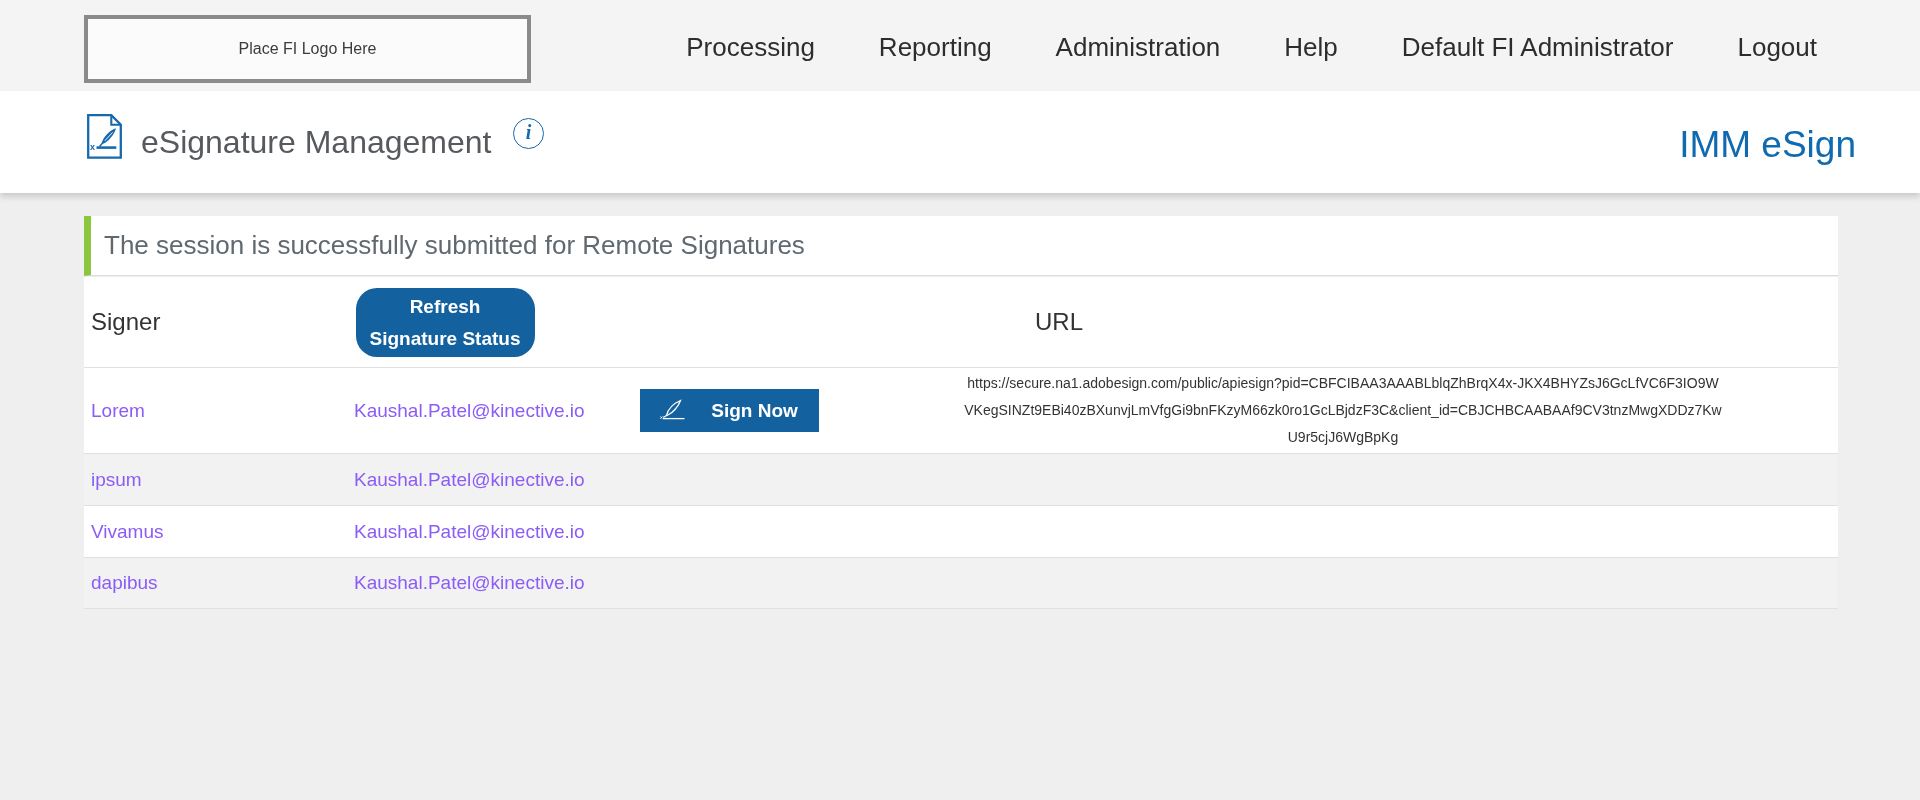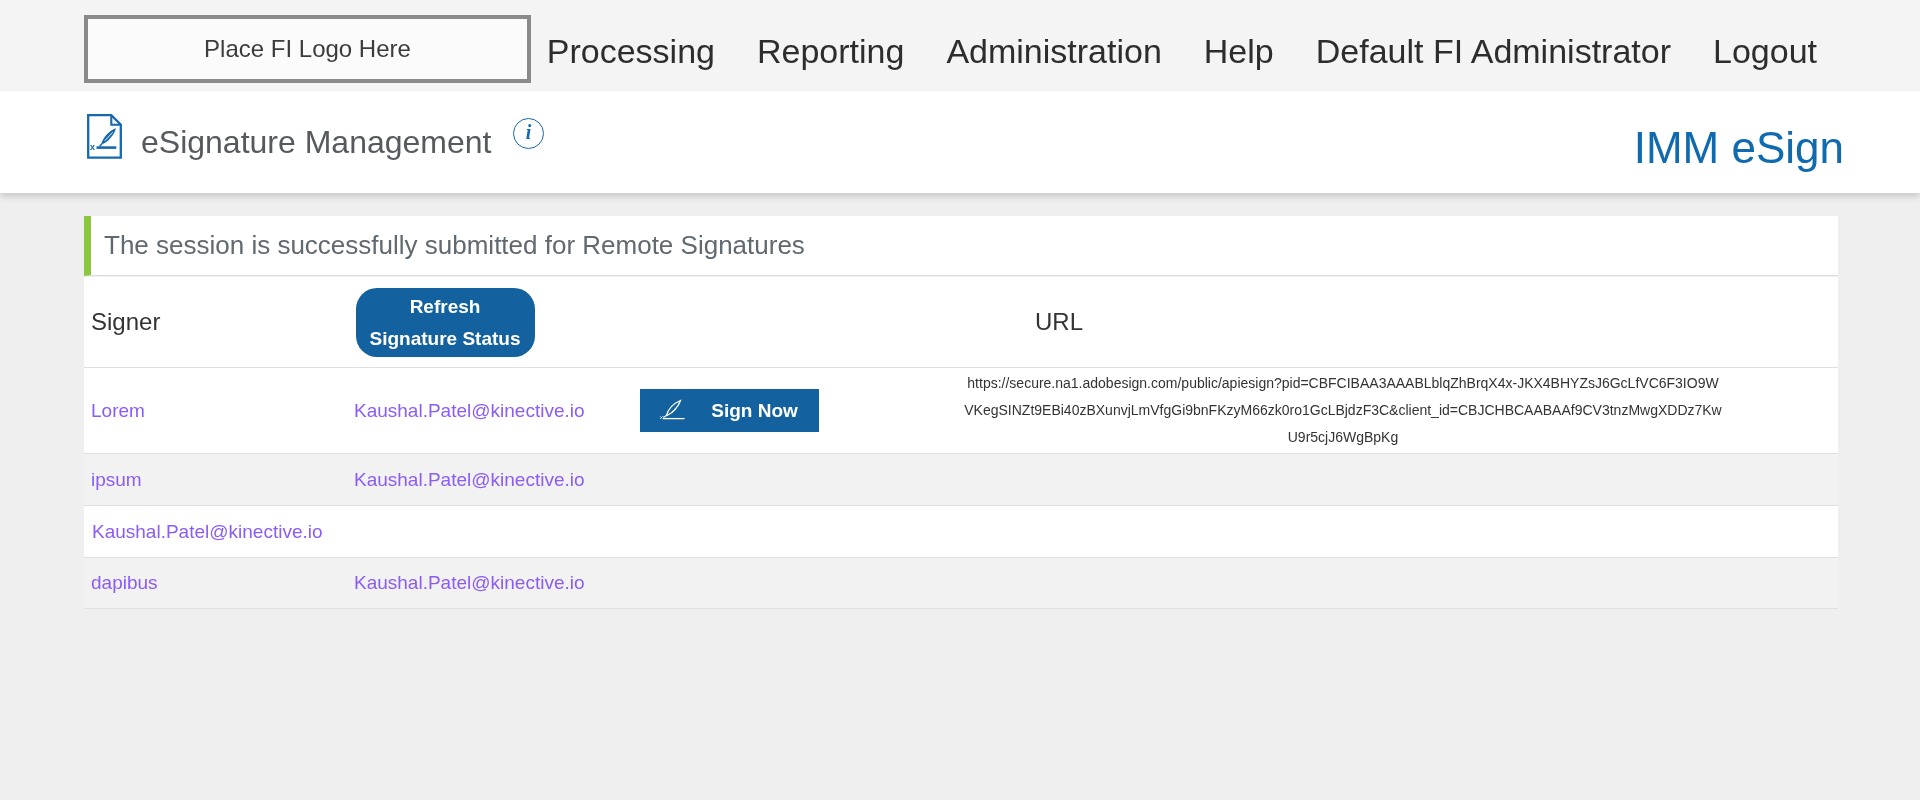--- a/index.html
+++ b/index.html
@@ -4,33 +4,33 @@
 <style>
   * { margin:0; padding:0; box-sizing:border-box; }
   html,body { width:1920px; height:800px; overflow:hidden; }
   body { font-family:"Liberation Sans", sans-serif; background:#efefef; position:relative; }
 
   
   .topbar { position:absolute; left:0; top:0; width:1920px; height:91px; background:#f4f4f4; }
   .logobox { position:absolute; left:84px; top:15px; width:447px; height:68px;
              border:4px solid #8a8a8a; background:#fbfbfb;
              display:flex; align-items:center; justify-content:center;
-             font-size:24px; color:#3c3c3c; }
-  .nav { position:absolute; top:34px; right:103px; display:flex; gap:42px;
-         font-size:34px; color:#2d2d2d; line-height:1; white-space:nowrap; }
+             font-size:16px; color:#3c3c3c; }
+  .nav { position:absolute; top:34px; right:103px; display:flex; gap:64px;
+         font-size:26px; color:#2d2d2d; line-height:1; white-space:nowrap; }
 
   
   .band { position:absolute; left:0; top:91px; width:1920px; height:102px; background:#ffffff;
           box-shadow:0 4px 6px rgba(0,0,0,0.15); }
   .docicon { position:absolute; left:87px; top:114px; }
   .title { position:absolute; left:141px; top:126px; font-size:32px; line-height:1; color:#565a5e; }
   .info { position:absolute; left:513px; top:118px; width:31px; height:31px; border:1.5px solid #1769ae;
           border-radius:50%; color:#1769ae; font-family:"Liberation Serif", serif;
           font-style:italic; font-weight:bold; font-size:20px; text-align:center; line-height:26px; }
-  .brand { position:absolute; top:126px; right:76px; font-size:44px; line-height:1; color:#0f6ab0; }
+  .brand { position:absolute; top:126px; right:64px; font-size:37px; line-height:1; color:#0f6ab0; }
 
   
   .alert { position:absolute; left:84px; top:216px; width:1754px; height:60px; background:#ffffff;
            border-left:7px solid #8bc63f; border-bottom:1px solid #dcdcdc;
            display:flex; align-items:center; padding-left:13px;
            font-size:26px; color:#606870; }
 
   
   .tbl { position:absolute; left:84px; top:277px; width:1754px; }
   .row { display:flex; background:#ffffff; border-top:1px solid #e0e0e0; }
@@ -106,20 +106,21 @@
         <div class="urltxt">https://secure.na1.adobesign.com/public/apiesign?pid=CBFCIBAA3AAABLblqZhBrqX4x-JKX4BHYZsJ6GcLfVC6F3IO9W<br>VKegSINZt9EBi40zBXunvjLmVfgGi9bnFKzyM66zk0ro1GcLBjdzF3C&amp;client_id=CBJCHBCAABAAf9CV3tnzMwgXDDz7Kw<br>U9r5cjJ6WgBpKg</div>
       </div>
     </div>
     <div class="row drow gray">
       <div class="c1 cell-txt">ipsum</div>
       <div class="c2 cell-txt">Kaushal.Patel@kinective.io</div>
       <div class="c3"></div>
       <div class="c4"></div>
     </div>
     <div class="row drow">
+      <div class="c1 cell-txt">Vivamus</div>
       <div class="c2 cell-txt">Kaushal.Patel@kinective.io</div>
       <div class="c3"></div>
       <div class="c4"></div>
     </div>
     <div class="row drow gray last">
       <div class="c1 cell-txt">dapibus</div>
       <div class="c2 cell-txt">Kaushal.Patel@kinective.io</div>
       <div class="c3"></div>
       <div class="c4"></div>
     </div>

